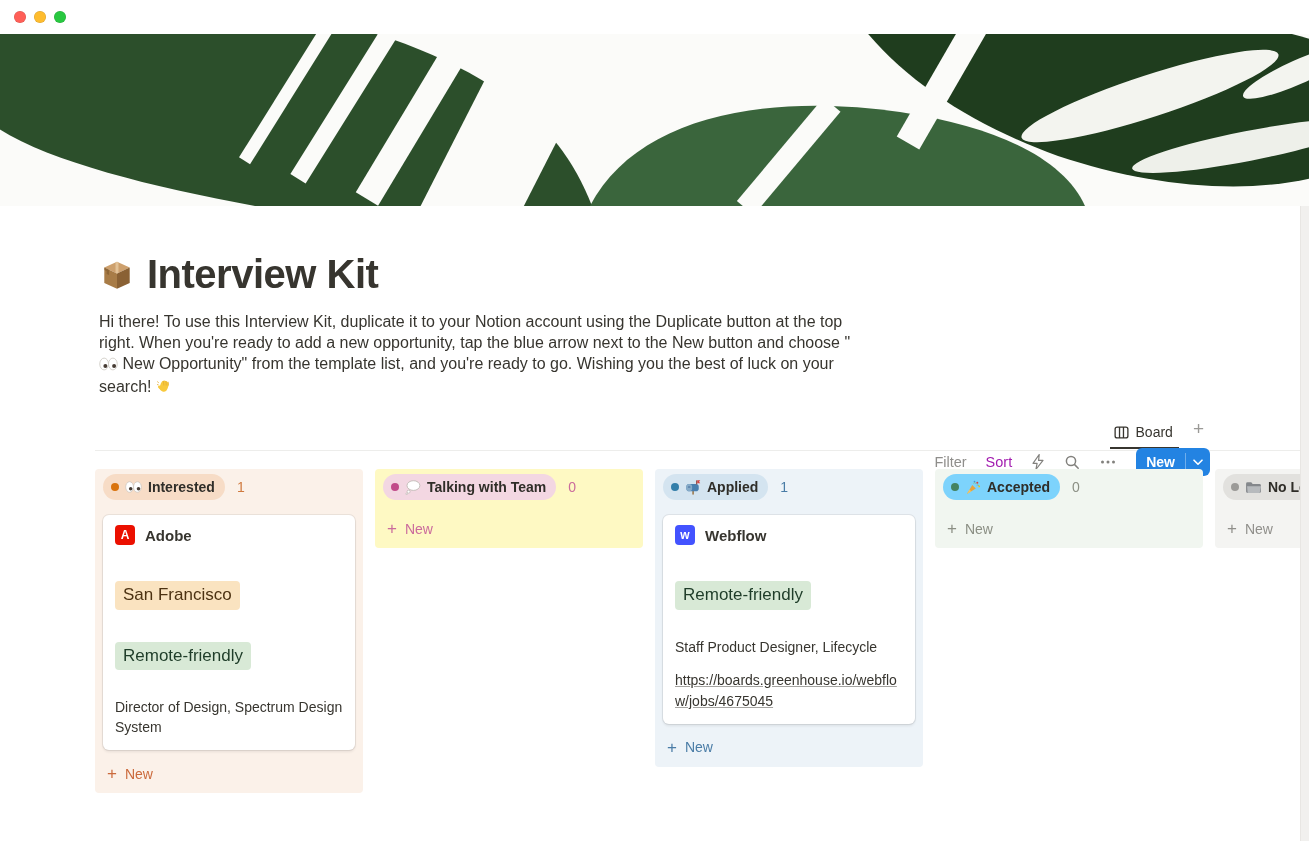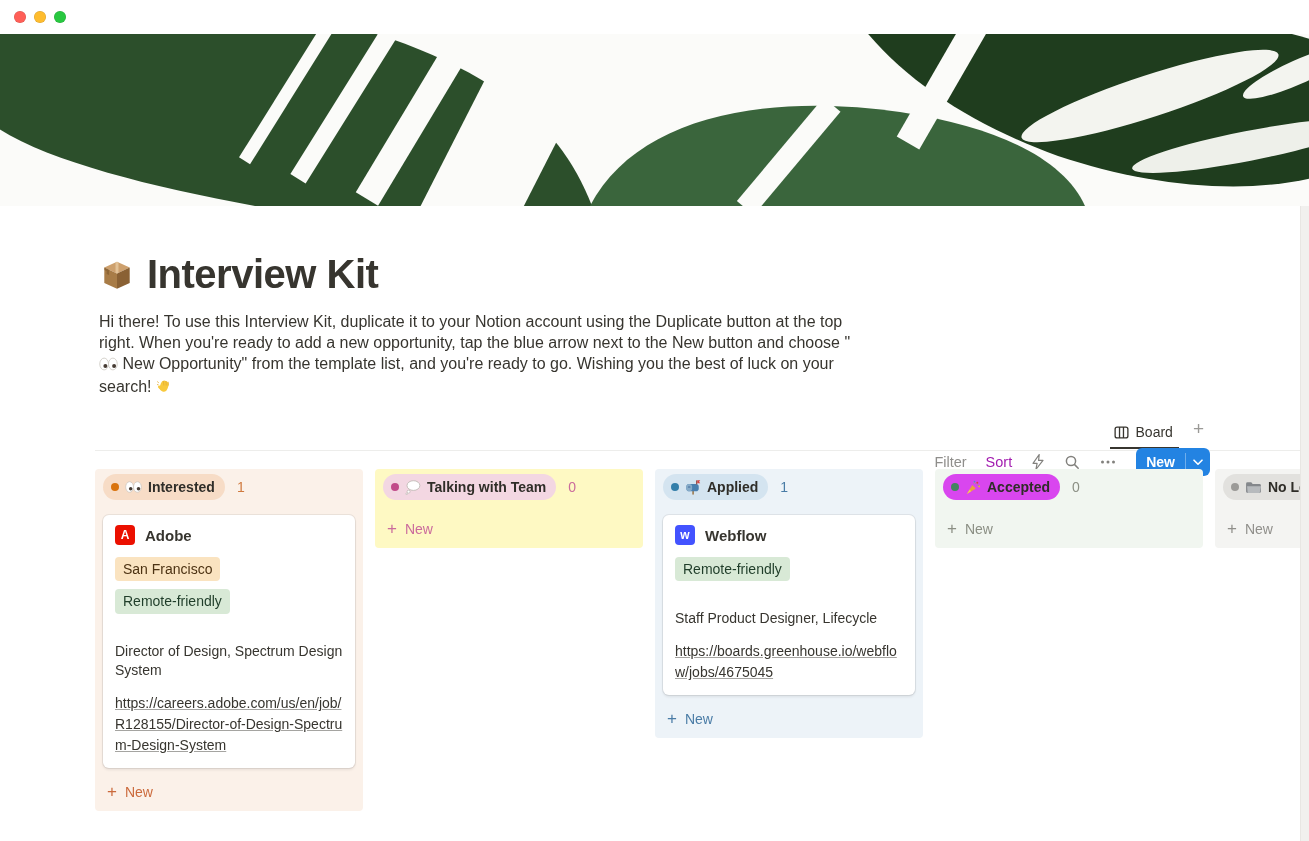--- a/index.html
+++ b/index.html
@@ -50,21 +50,21 @@
   .col-dot { width:8px; height:8px; border-radius:50%; flex:0 0 8px; }
   .col-emoji { display:flex; align-items:center; }
   .col-count { font-size:14px; }
   .card { background:#fff; border-radius:6px; padding:10px 12px 12px 12px; margin-bottom:10px;
           box-shadow:0 0 0 1px rgba(15,15,15,0.07), 0 2px 3px rgba(15,15,15,0.08); cursor:pointer; }
   .card-head { display:flex; align-items:center; gap:10px; }
   .card-logo { width:20px; height:20px; border-radius:4px; display:flex; align-items:center;
                justify-content:center; color:#fff; font-weight:700; font-size:12px; line-height:1; }
   .card-company { font-size:15px; font-weight:600; color:#37352f; }
   .card-tags { margin-top:12px; display:flex; gap:8px; flex-wrap:wrap; }
-  .tag { font-size:14px; line-height:1.45; padding:2px 8px; border-radius:4px; white-space:nowrap; }
+  .tag { font-size:17px; line-height:1.45; padding:2px 8px; border-radius:4px; white-space:nowrap;margin-top:24px; }
   .card-role { margin-top:28px; font-size:14px; line-height:1.42; color:#37352f; }
   .card-link { display:block; margin-top:12px; font-size:14px; line-height:1.5; color:#37352f;
                text-decoration:underline; text-decoration-color:rgba(55,53,47,0.45); word-break:break-all; cursor:pointer; }
   .col-new { display:flex; align-items:center; gap:8px; padding:5px 4px 3px 4px; font-size:14px; cursor:pointer; }
   .col-new .plus { font-size:17px; line-height:1; }
 
   
   .right-strip { position:absolute; top:206px; right:0; bottom:0; width:9px;
                  background:#f1f0ee; border-left:1px solid #e8e6e3; }
 </style>
@@ -190,21 +190,20 @@
     <div class="card">
       <div class="card-head">
         <span class="card-logo" style="background-color: rgb(235, 16, 0);">A</span>
         <span class="card-company">Adobe</span>
       </div>
       <div class="card-tags">
         <span class="tag" style="background-color: rgb(250, 227, 192); color: rgb(76, 50, 18);">San Francisco</span>
         <span class="tag" style="background-color: rgb(216, 233, 214); color: rgb(31, 61, 41);">Remote-friendly</span>
       </div>
       <div class="card-role">Director of Design, Spectrum Design System</div>
-      <a class="card-link">https://careers.adobe.com/us/en/job/R128155/Director-of-Design-Spectrum-Design-System</a>
     </div>
     <div class="col-new" style="color: rgb(203, 106, 60);">
       <span class="plus">+</span>
       <span>New</span>
     </div>
   </div>
 
   <div class="column" style="background-color: #fef9c3;">
     <div class="col-header">
       <span class="col-pill" style="background-color: rgb(243, 215, 226);">
@@ -256,21 +255,21 @@
       <a class="card-link">https://boards.greenhouse.io/webflow/jobs/4675045</a>
     </div>
     <div class="col-new" style="color: rgb(74, 124, 166);">
       <span class="plus">+</span>
       <span>New</span>
     </div>
   </div>
 
   <div class="column" style="background-color: rgb(241, 246, 240);">
     <div class="col-header">
-      <span class="col-pill" style="background-color: #d946ef;">
+      <span class="col-pill" style="background-color: #7dd3fc;">
         <span class="col-dot" style="background-color: rgb(68, 131, 97);"></span>
         <span class="col-emoji">
             <svg width="16" height="15" viewBox="0 0 16 16">
               <path d="M1.5 14.8 L7.2 5.2 L11 9 Z" fill="#e8a33d"></path>
               <path d="M1.5 14.8 L4.3 10.1 L6.1 11.9 Z" fill="#f6c55f"></path>
               <circle cx="12.6" cy="3" r="1.1" fill="#d64541"></circle>
               <circle cx="9.6" cy="1.6" r="0.9" fill="#4a90d9"></circle>
               <circle cx="14.6" cy="6.8" r="0.9" fill="#f1c40f"></circle>
               <path d="M8.5 3.5 C9.5 2.5 10.5 2.8 11 3.8 M12 5.5 C13 5 14 5.4 14.2 6.2" stroke="#7db86a" stroke-width="0.8" fill="none"></path>
             </svg>

